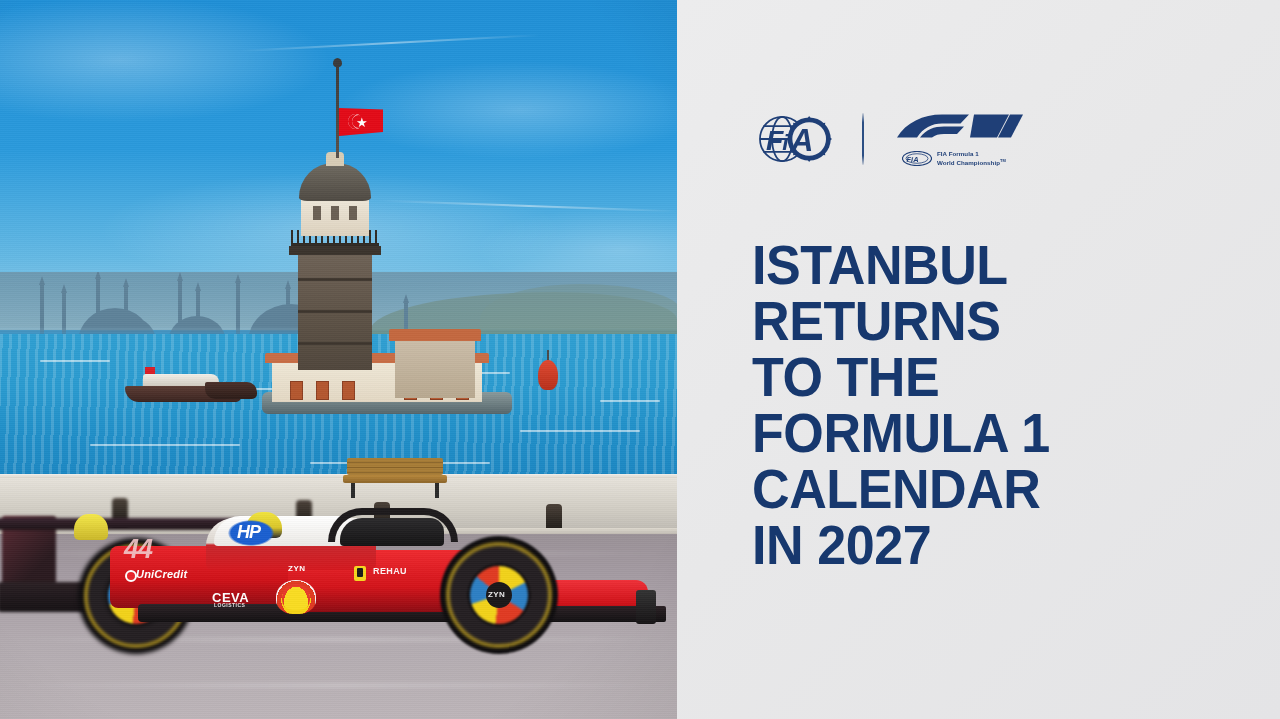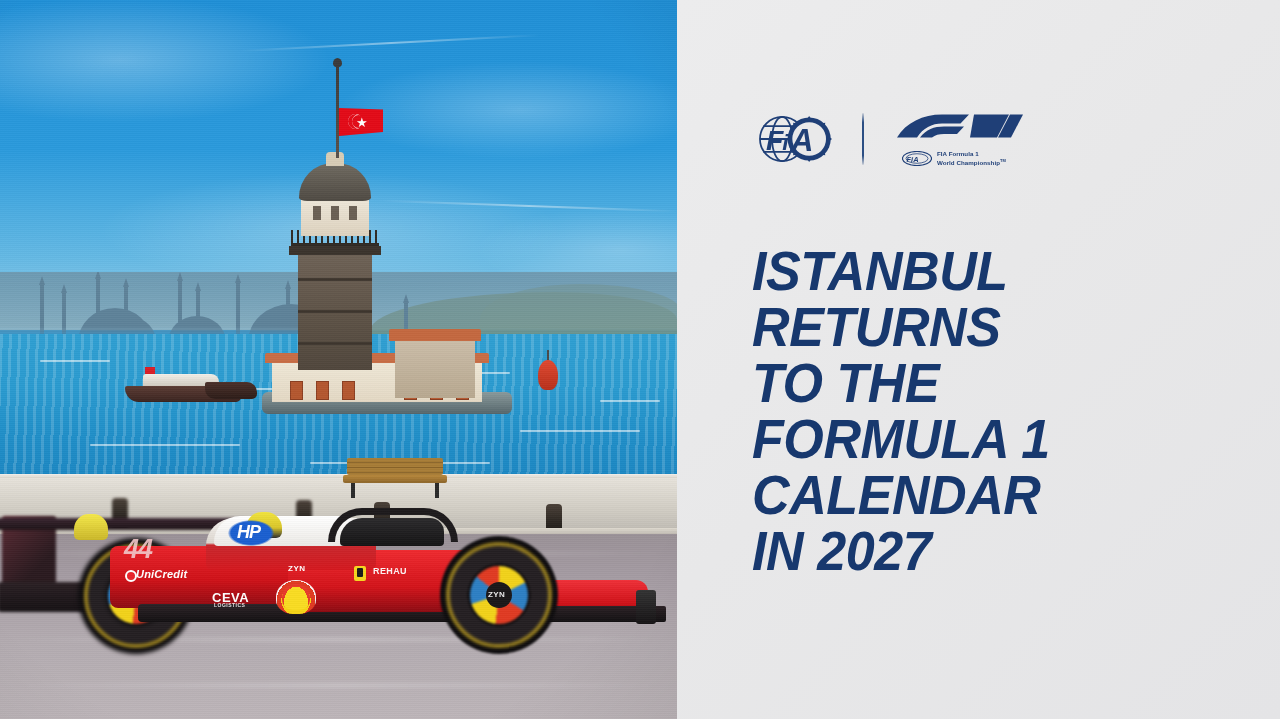--- a/index.html
+++ b/index.html
@@ -447,21 +447,21 @@
     display:flex; align-items:center; gap:5px; margin-top:5px; padding-left:8px;
   }
   .f1-sub-fia { width:30px; height:15px; display:block; }
   .f1-sub-text {
     font-size:6.2px; line-height:7.6px; font-weight:700;
     color:#1f3f77; letter-spacing:.05px; white-space:pre-line;
   }
   .f1-tm { font-size:4px; vertical-align:super; }
 
   .headline {
-    position:absolute; left:75px; top:243px; width:430px;font-style:italic;
+    position:absolute; left:75px; top:237px; width:430px;
   }
   .headline-line {
     display:block;
     font-family:"Liberation Sans Narrow","Liberation Sans", sans-serif;
     font-weight:700;
     font-size:56px;
     line-height:56px;
     letter-spacing:-0.5px;
     color:#17386e;
     text-transform:uppercase;

